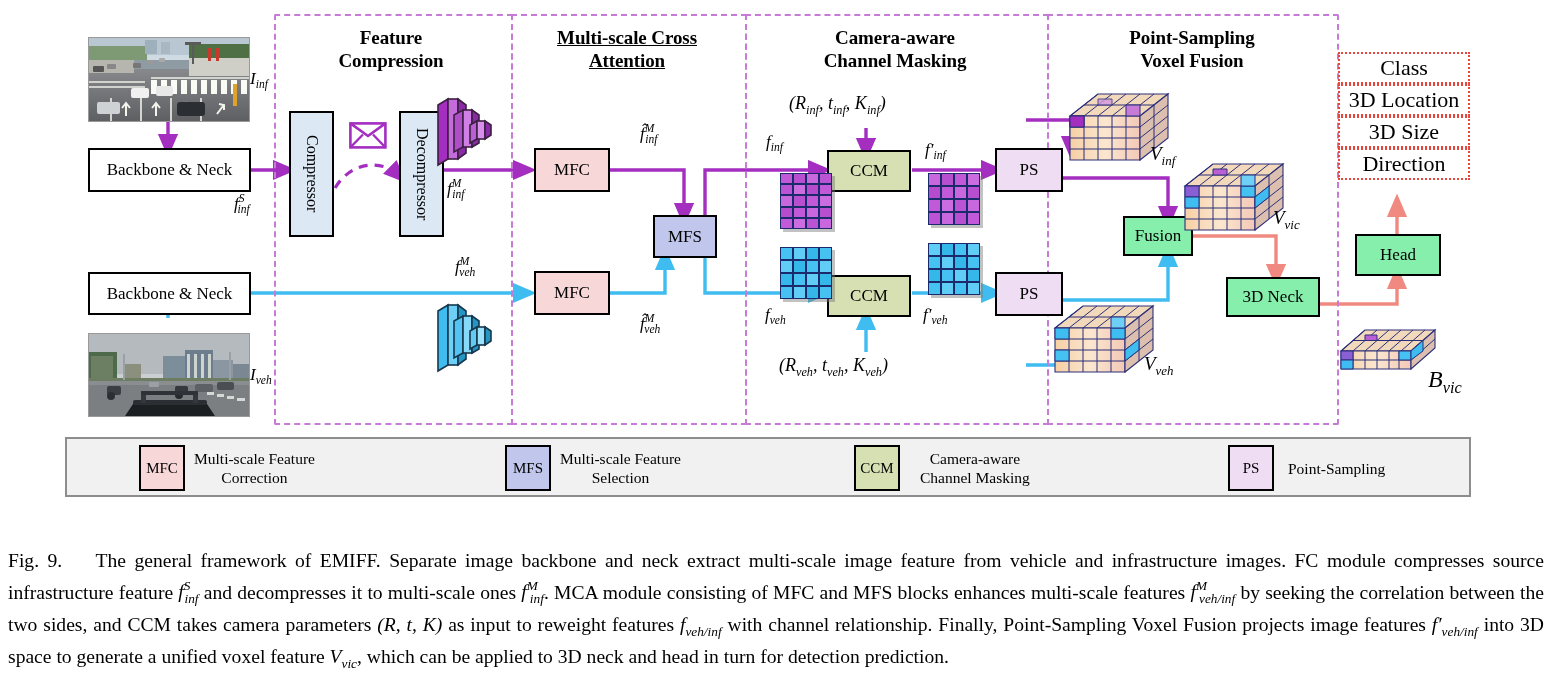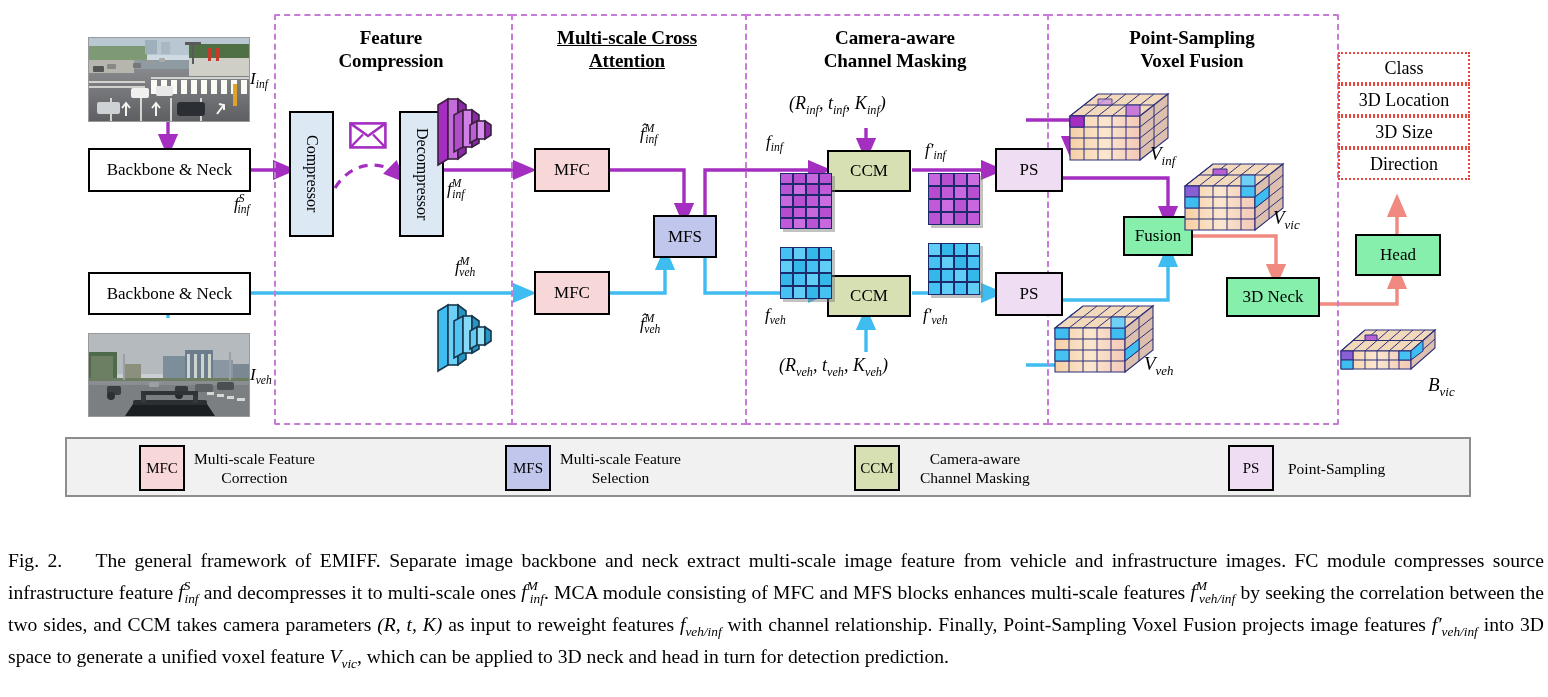--- a/index.html
+++ b/index.html
@@ -52,21 +52,21 @@
   .legend-text{margin-left:9px;font-size:15.5px;line-height:19px;text-align:center;}
   
   #caption{
     position:absolute;left:8px;top:548px;width:1536px;
     font-size:19.6px;line-height:25.6px;text-align:justify;
     font-family:"Liberation Serif",serif;
   }
   
   .dotbox{
     position:absolute;border:2px dotted #e8453c;box-sizing:border-box;
-    display:flex;align-items:center;justify-content:center;font-size:18px;
+    display:flex;align-items:center;justify-content:center;font-size:22px;
   }
   svg.ov{position:absolute;left:0;top:0;width:1548px;height:697px;pointer-events:none;}
   
   .gridmap{position:absolute;display:grid;box-shadow:3px 3px 0 rgba(120,120,120,.45);}
   .gridmap div{border:1.1px solid #1b2a6b;}
 </style>
 </head>
 <body>
 
 <div id="fig">
@@ -612,21 +612,21 @@
 
   <div class="lbl math" style="left:1150px;top:143px;font-size:19px;">
     <span>V</span><sub class="sub">inf</sub>
   </div>
   <div class="lbl math" style="left:1144px;top:353px;font-size:19px;">
     <span>V</span><sub class="sub">veh</sub>
   </div>
   <div class="lbl math" style="left:1273px;top:207px;font-size:19px;">
     <span>V</span><sub class="sub">vic</sub>
   </div>
-  <div class="lbl math" style="left:1428px;top:374px;font-size:19px;">
+  <div class="lbl math" style="left:1428px;top:366px;font-size:24px;">
     <span>B</span><sub class="sub">vic</sub>
   </div>
 
   <div id="legend" style="left:65px;top:437px;width:1406px;height:60px;">
     <div class="legend-item" style="left:72px;top:6px;">
       <div class="legend-chip" style="background:#f7d7d8;">
         <span>MFC</span>
       </div>
       <div class="legend-text">
         <span>Multi-scale Feature</span><br>
@@ -655,18 +655,18 @@
       <div class="legend-chip" style="background:#efddf3;">
         <span>PS</span>
       </div>
       <div class="legend-text" style="margin-left:14px;">
         <span>Point-Sampling</span>
       </div>
     </div>
   </div>
 
   <div id="caption">
-    <span style="white-space:nowrap;">Fig. 2.</span>
+    <span style="white-space:nowrap;">Fig. 9.</span>
     &nbsp;&nbsp;
     <span>The general framework of EMIFF. Separate image backbone and neck extract multi-scale image feature from vehicle and infrastructure images. FC module compresses source infrastructure feature <span class="math">f<sup class="sup">S</sup><sub class="sub" style="margin-left:-6px">inf</sub></span> and decompresses it to multi-scale ones <span class="math">f<sup class="sup">M</sup><sub class="sub" style="margin-left:-8px">inf</sub></span>. MCA module consisting of MFC and MFS blocks enhances multi-scale features <span class="math">f<sup class="sup">M</sup><sub class="sub" style="margin-left:-8px">veh/inf</sub></span> by seeking the correlation between the two sides, and CCM takes camera parameters <span class="math">(R, t, K)</span> as input to reweight features <span class="math">f<sub class="sub">veh/inf</sub></span> with channel relationship. Finally, Point-Sampling Voxel Fusion projects image features <span class="math">f′<sub class="sub">veh/inf</sub></span> into 3D space to generate a unified voxel feature <span class="math">V<sub class="sub">vic</sub></span>, which can be applied to 3D neck and head in turn for detection prediction.</span>
   </div>
 
 </div>
 
 </body></html>

